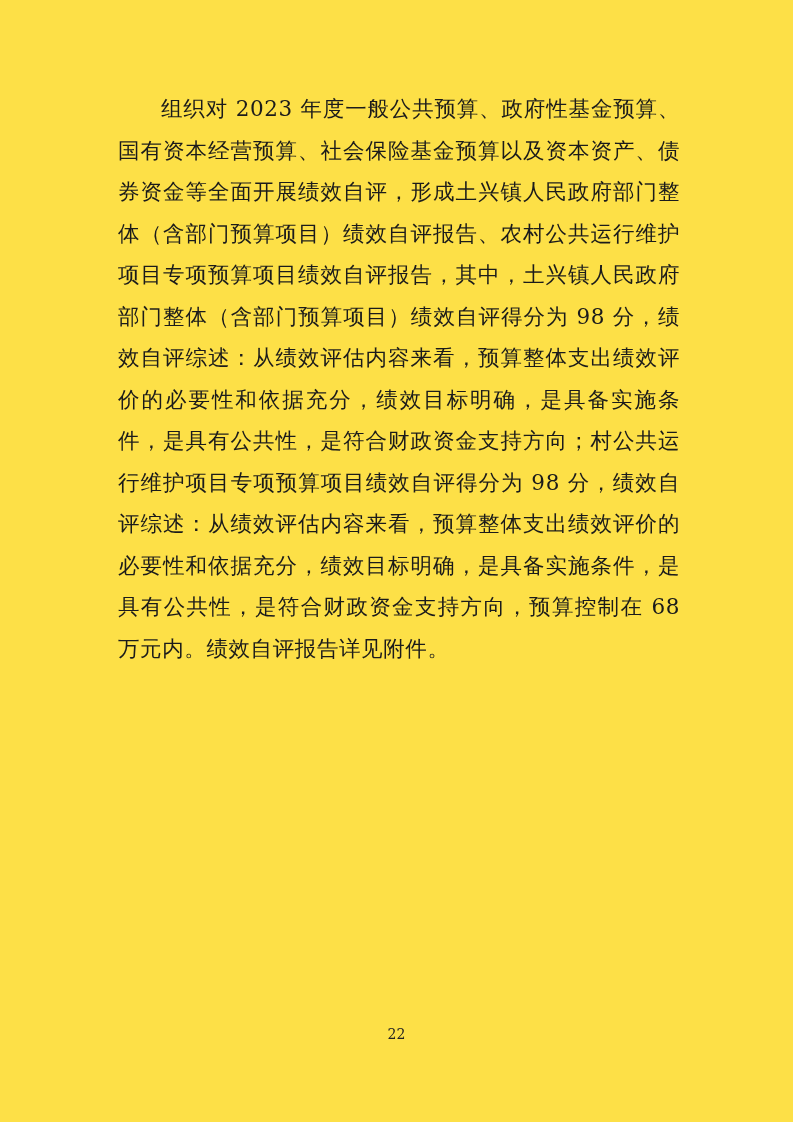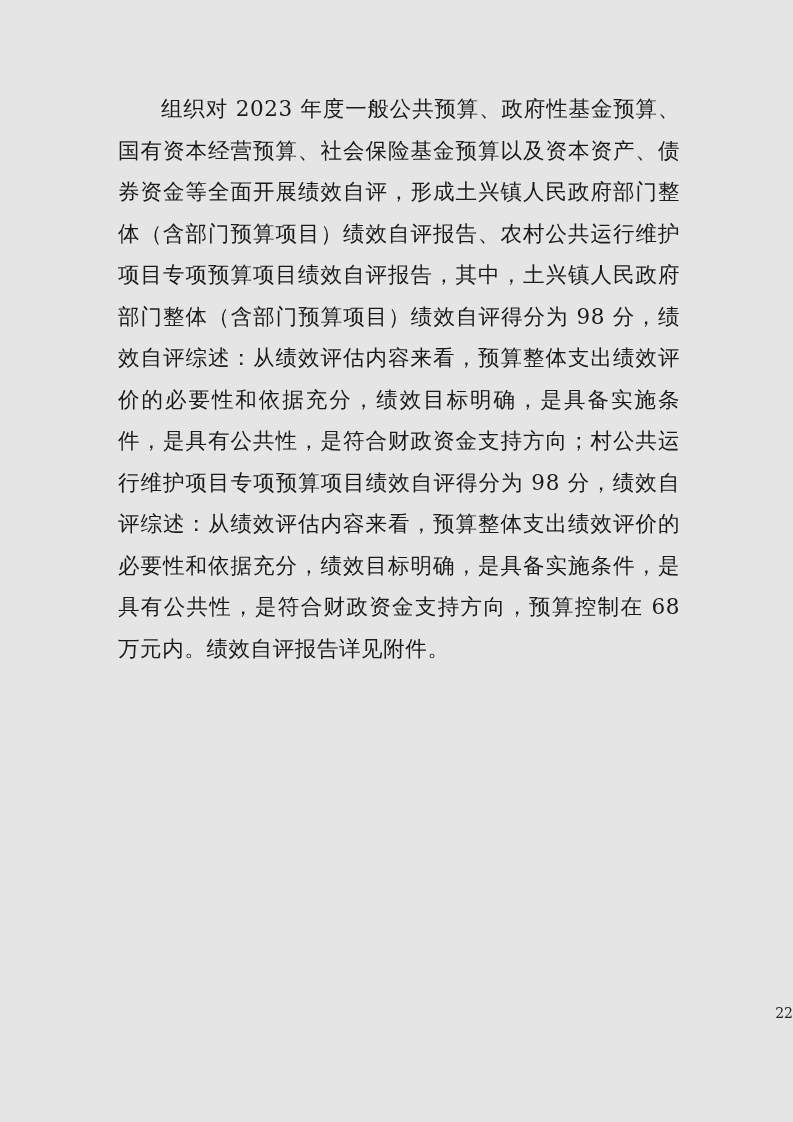--- a/index.html
+++ b/index.html
@@ -14,21 +14,21 @@
     font-family: "DejaVu Serif", "Liberation Serif", serif;
     color: #1a1a1a;
     overflow: hidden;
   }
   .page {
     position: absolute;
     top: 0;
     left: 0;
     width: 793px;
     height: 1122px;
-    background: #e5e5e5;
+    background: #fde047;
   }
   .body-block {
     position: absolute;
     left: 118px;
     top: 88px;
     width: 562px;
   }
   .para {
     font-size: 21.5px;
     line-height: 41.5px;
@@ -36,23 +36,23 @@
     text-justify: inter-ideograph;
     text-indent: 2em;
     letter-spacing: 0.6px;
     margin: 0;
     color: #1b1b1b;
     font-family: "DejaVu Serif", "Liberation Serif", serif;
   }
   .page-number {
     position: absolute;
     left: 0;
-    top: 1005px;
+    top: 1026px;
     width: 793px;
-    text-align: right;
+    text-align: center;
     font-size: 14px;
     color: #222222;
     font-family: "DejaVu Serif", "Liberation Serif", serif;
   }
 </style>
 </head>
 <body>
 
 <div class="page">
 

